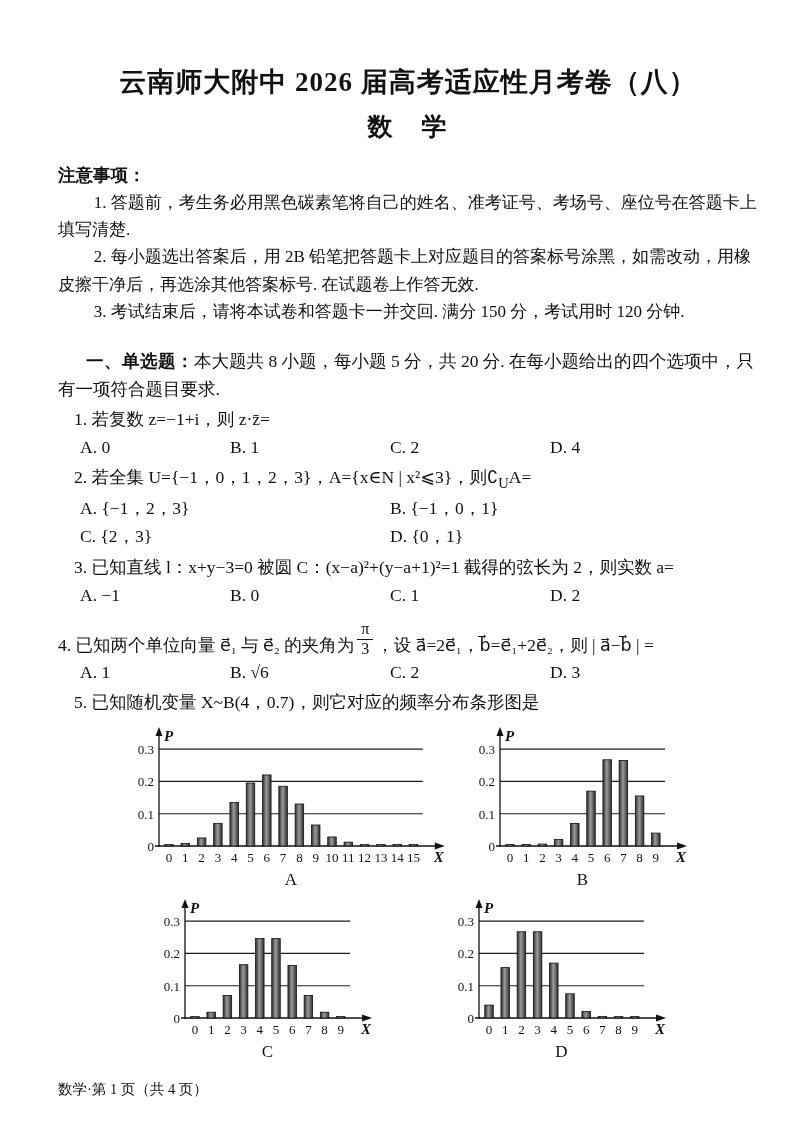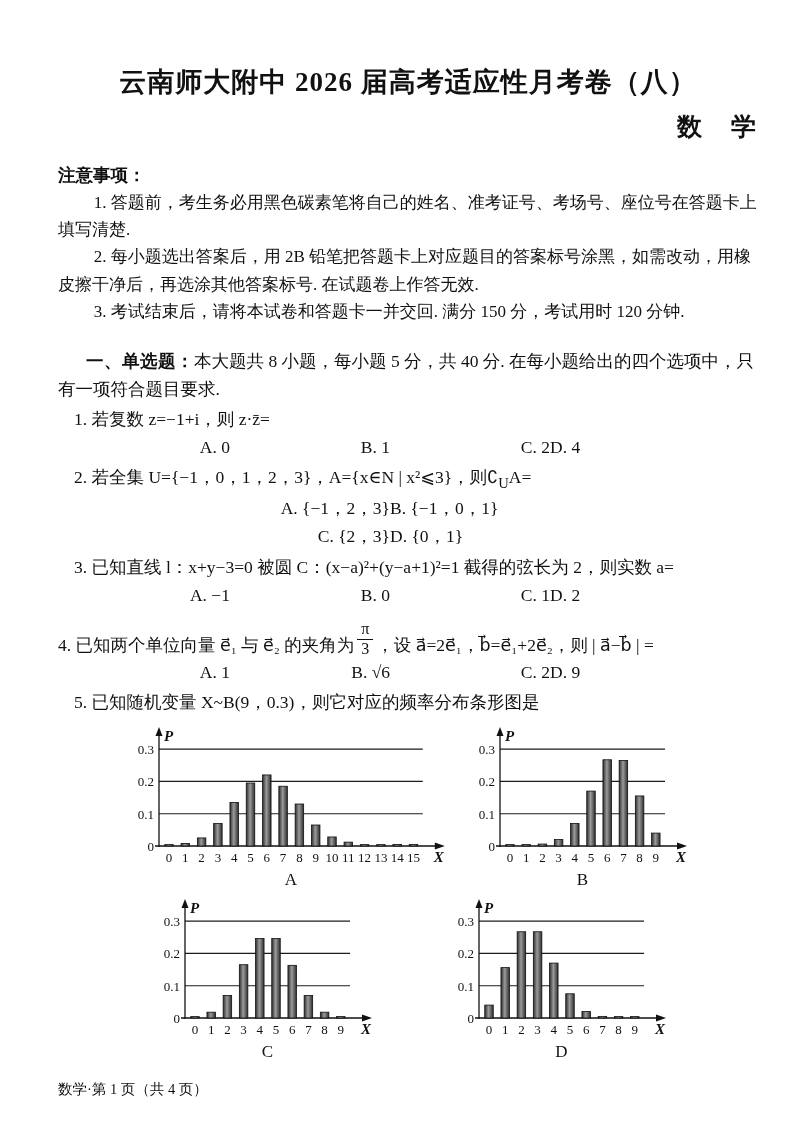--- a/index.html
+++ b/index.html
@@ -3,31 +3,31 @@
 <meta charset="utf-8">
 <style>
   html,body{margin:0;padding:0;}
   body{
     width:794px;height:1122px;background:#ffffff;color:#111;
     font-family:"Liberation Serif","DejaVu Serif","DejaVu Sans",serif;
     overflow:hidden;
   }
   .page{box-sizing:border-box;width:794px;height:1122px;padding:56px 36px 0 58px;}
   .title{font-size:27px;font-weight:bold;text-align:center;margin:8px 0 2px;letter-spacing:1px;}
-  .subtitle{font-size:25px;font-weight:bold;text-align:right;margin:10px 0 0;letter-spacing:2px;}
+  .subtitle{font-size:25px;font-weight:bold;text-align:center;margin:10px 0 0;letter-spacing:2px;}
   .notice{margin-top:20px;font-size:17px;}
   .notice-head{font-weight:bold;font-size:17.5px;margin-bottom:2px;}
   .notice p{margin:0;text-indent:2.1em;line-height:1.6;}
   .section{margin:22px 0 0;font-size:17.5px;line-height:1.6;}
   .section b{letter-spacing:0.5px;margin-left:28px;}
   .q{font-size:17.5px;}
   .stem{margin:3px 16px 0;line-height:1.55;}
   .stem4{display:flex;align-items:flex-end;margin:5px 0 0;line-height:1.4;min-height:44px;}
   .opts{display:flex;padding-left:22px;line-height:1.55;margin-top:1px;}
-  .opts span{display:inline-block;text-align:right;}
+  .opts span{display:inline-block;}
   .cols4 .o1{width:150px}.cols4 .o2{width:160px}.cols4 .o3{width:160px}
   .cols2 .o1{width:310px}
   .frac{display:inline-block;text-align:center;line-height:1.05;font-size:16px;margin:0 3px;vertical-align:middle;}
   .frac .fn{display:block;border-bottom:1.4px solid #111;padding:0 4px 1px;}
   .frac .fd{display:block;padding-top:1px;}
   .charts{margin-top:8px;}
   .crow{display:flex;align-items:flex-start;}
   .crow2{margin-top:2px;}
   .cA{margin-left:68px}.cB{margin-left:18px}.cC{margin-left:94px}.cD{margin-left:70px}
   svg .tick{font-family:"Liberation Serif",serif;font-size:13px;fill:#111;}
@@ -43,21 +43,21 @@
   <h1 class="title">云南师大附中 2026 届高考适应性月考卷（八）</h1>
   <h2 class="subtitle">数　学</h2>
 
   <div class="notice">
     <div class="notice-head">注意事项：</div>
     <p>1. 答题前，考生务必用黑色碳素笔将自己的姓名、准考证号、考场号、座位号在答题卡上填写清楚.</p>
     <p>2. 每小题选出答案后，用 2B 铅笔把答题卡上对应题目的答案标号涂黑，如需改动，用橡皮擦干净后，再选涂其他答案标号. 在试题卷上作答无效.</p>
     <p>3. 考试结束后，请将本试卷和答题卡一并交回. 满分 150 分，考试用时 120 分钟.</p>
   </div>
 
-  <p class="section"><b>一、单选题：</b><span>本大题共 8 小题，每小题 5 分，共 40 分. 在每小题给出的四个选项中，只有一项符合题目要求.</span></p>
+  <p class="section"><b>一、单选题：</b><span>本大题共 8 小题，每小题 5 分，共 20 分. 在每小题给出的四个选项中，只有一项符合题目要求.</span></p>
 
   <div class="q">
     <p class="stem">1. 若复数 z=−1+i，则 z·z̄=</p>
     <div class="opts cols4">
       <span class="o1">A. 0</span>
       <span class="o2">B. 1</span>
       <span class="o3">C. 2</span>
       <span class="o4">D. 4</span>
     </div>
   </div>
@@ -90,26 +90,26 @@
       <span class="frac">
           <span class="fn">π</span>
           <span class="fd">3</span>
         </span>
       <span>，设 a⃗=2e⃗₁，b⃗=e⃗₁+2e⃗₂，则 | a⃗−b⃗ | =</span>
     </div>
     <div class="opts cols4">
       <span class="o1">A. 1</span>
       <span class="o2">B. √6</span>
       <span class="o3">C. 2</span>
-      <span class="o4">D. 9</span>
-    </div>
-  </div>
-
-  <div class="q">
-    <p class="stem">5. 已知随机变量 X~B(9，0.3)，则它对应的频率分布条形图是</p>
+      <span class="o4">D. 3</span>
+    </div>
+  </div>
+
+  <div class="q">
+    <p class="stem">5. 已知随机变量 X~B(4，0.7)，则它对应的频率分布条形图是</p>
   </div>
 
   <div class="charts">
     <div class="crow">
       <div class="cA"><svg width="323" height="166" viewBox="0 0 323 166">
             <defs>
               <linearGradient id="barg0" x1="0" y1="0" x2="1" y2="0">
                 <stop offset="0" stop-color="#2e2e2e"></stop>
                 <stop offset="0.45" stop-color="#9b9b9b"></stop>
                 <stop offset="1" stop-color="#2e2e2e"></stop>

